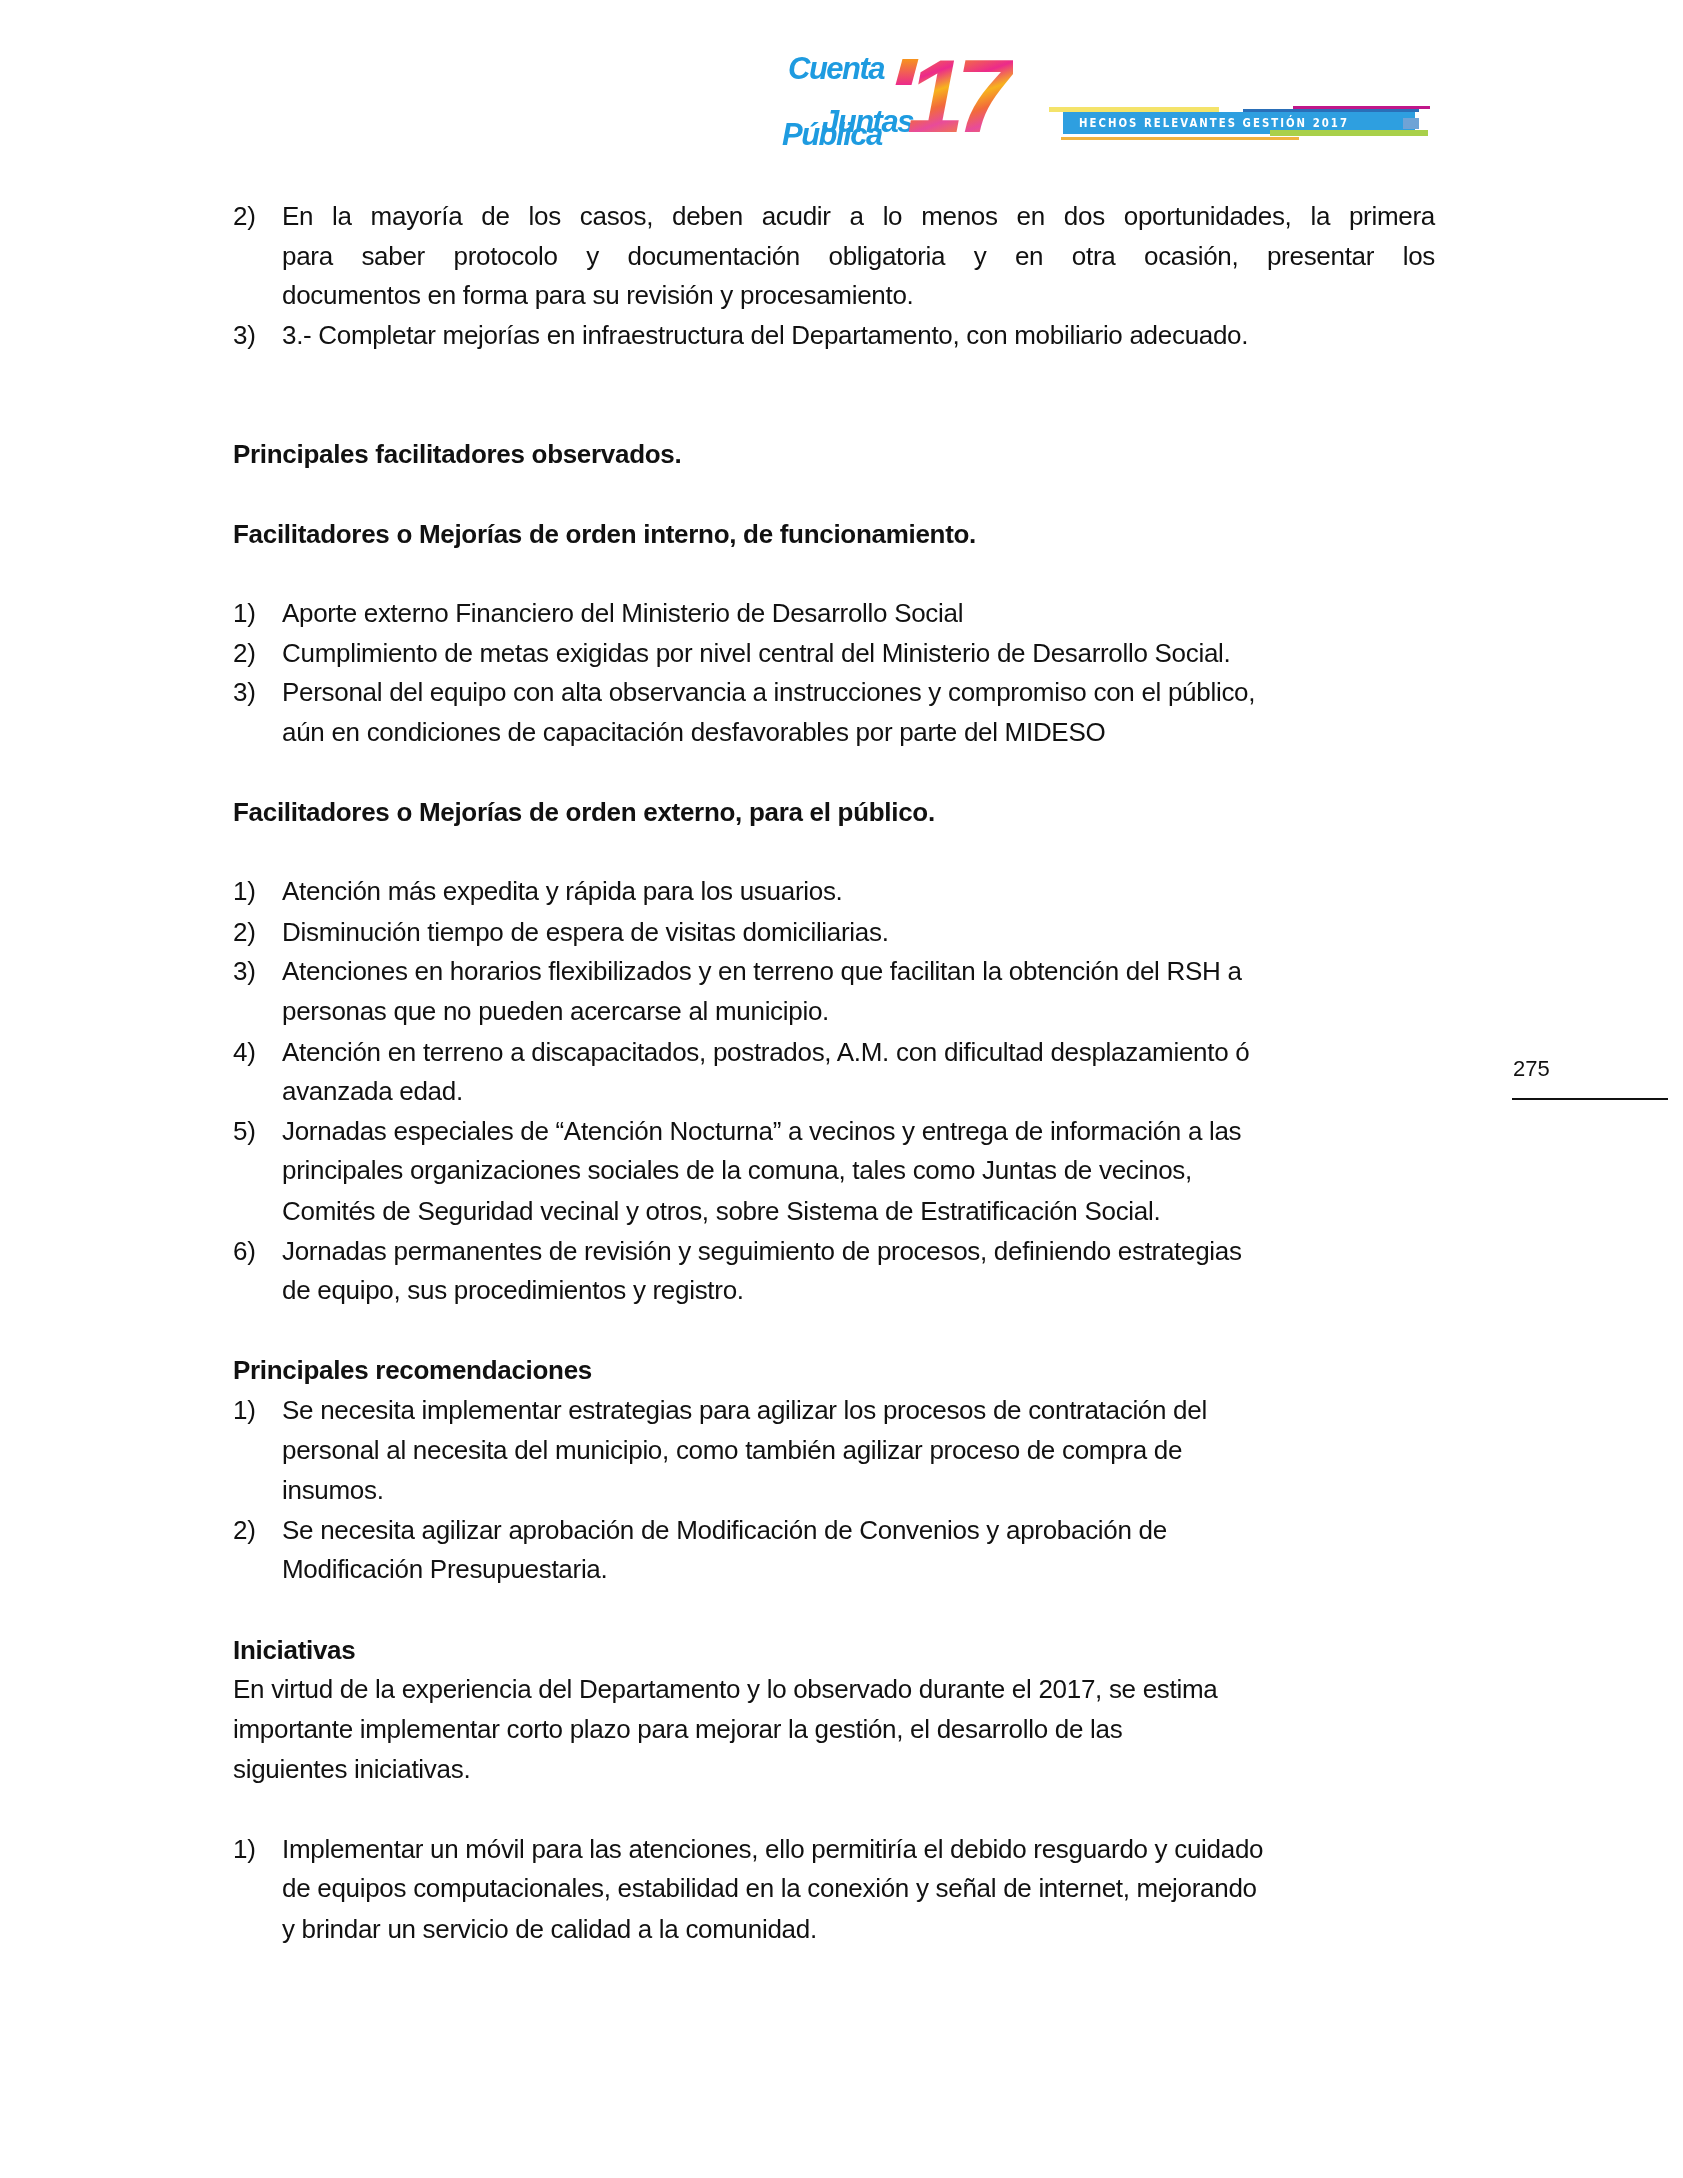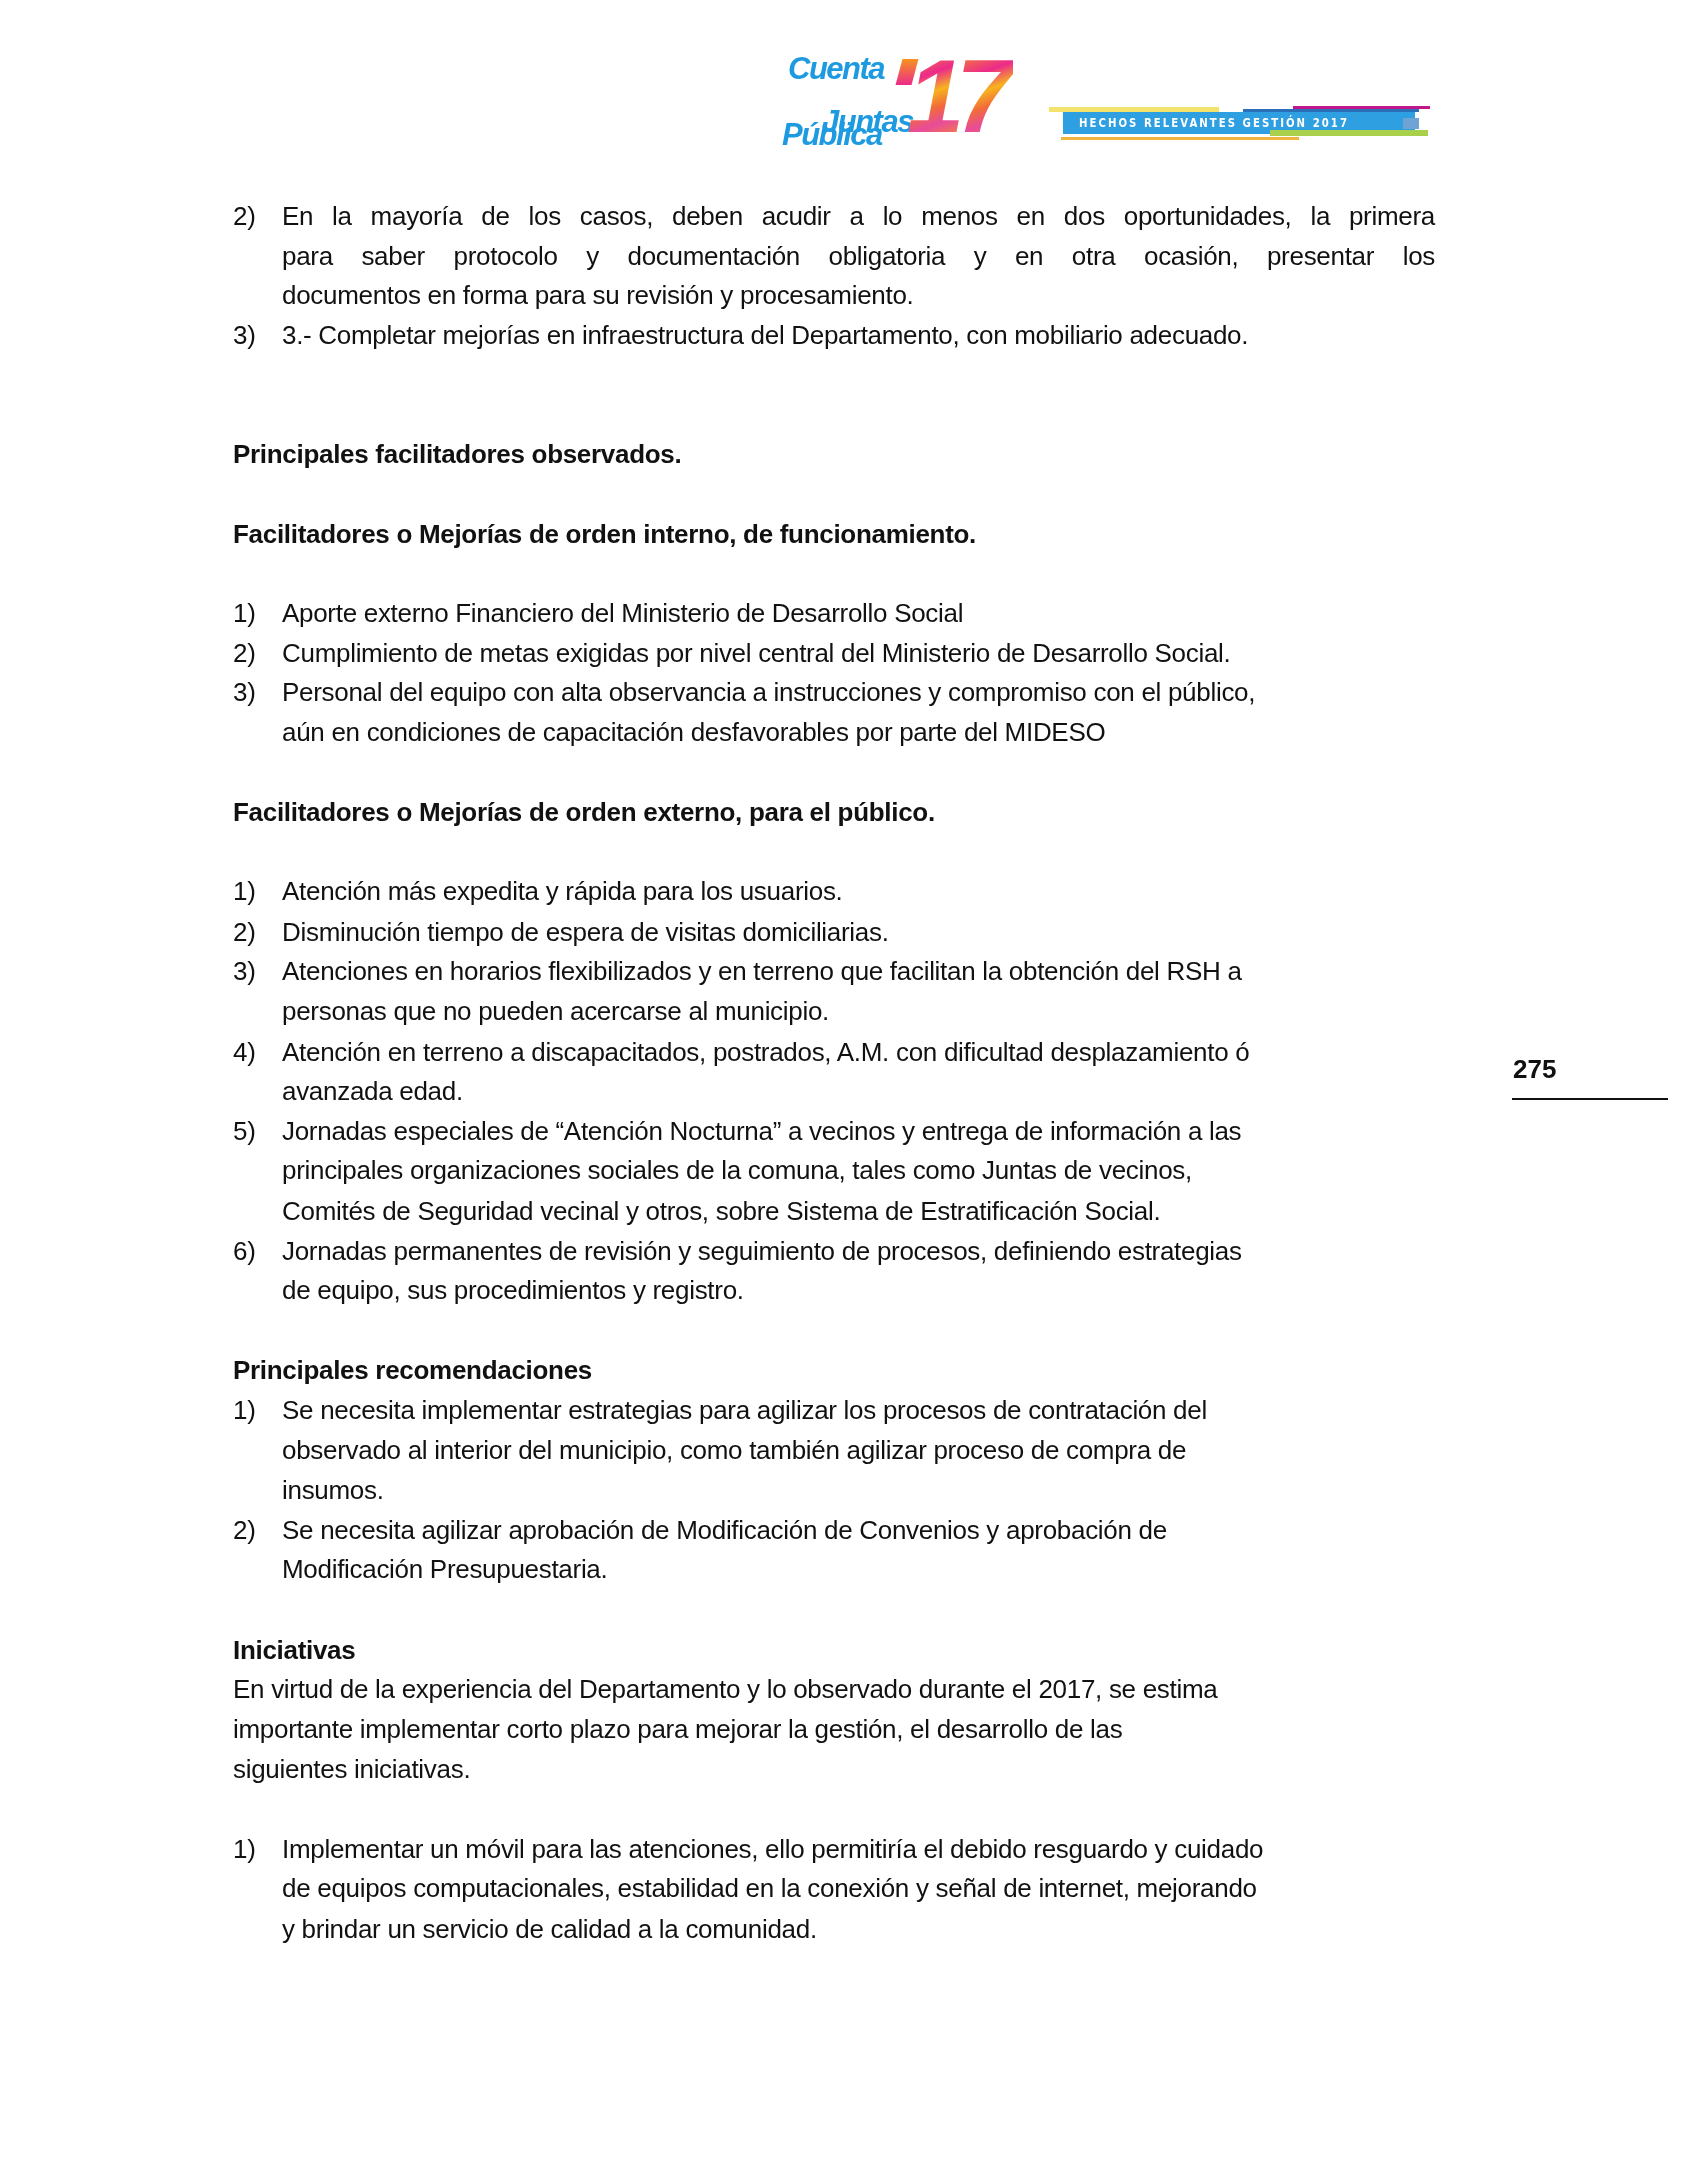--- a/index.html
+++ b/index.html
@@ -39,21 +39,21 @@
                  transform: scaleX(0.78); transform-origin: left center; white-space: nowrap; }
 
   
   .ln { position: absolute; font-size: 26px; line-height: 40px; white-space: nowrap; letter-spacing: -0.3px; }
   .num { position: absolute; left: 233px; }
   .txt { position: absolute; left: 282px; }
   .hd  { position: absolute; left: 233px; font-weight: bold; }
   .plain { position: absolute; left: 233px; }
   .just { width: 1153px; text-align: justify; text-align-last: justify; }
 
-  .pagenum { position: absolute; left: 1513px; top: 1049px; font-size: 26px; line-height: 40px; color: #111; font-weight: bold; }
+  .pagenum { position: absolute; left: 1513px; top: 1049px; font-size: 22px; line-height: 40px; color: #111; }
   .pagenum-line { position: absolute; left: 1512px; top: 1098px; width: 156px; height: 2px; background: #111; }
 </style>
 </head>
 <body>
 
 <div class="page">
 
   <div class="logo">
     <div class="logo-word logo-w1">Cuenta</div>
     <div class="logo-word logo-w2">Pública</div>
@@ -123,21 +123,21 @@
 
     <div class="ln num" style="top:1231px">6)</div>
     <div class="ln txt" style="top:1231px">Jornadas permanentes de revisión y seguimiento de procesos, definiendo estrategias</div>
     <div class="ln txt" style="top:1270px">de equipo, sus procedimientos y registro.</div>
   </div>
 
   <div class="ln hd" style="top:1350px">Principales recomendaciones</div>
   <div>
     <div class="ln num" style="top:1390px">1)</div>
     <div class="ln txt" style="top:1390px">Se necesita implementar estrategias para agilizar los procesos de contratación del</div>
-    <div class="ln txt" style="top:1430px">observado al interior del municipio, como también agilizar proceso de compra de</div>
+    <div class="ln txt" style="top:1430px">personal al necesita del municipio, como también agilizar proceso de compra de</div>
     <div class="ln txt" style="top:1470px">insumos.</div>
     <div class="ln num" style="top:1510px">2)</div>
     <div class="ln txt" style="top:1510px">Se necesita agilizar aprobación de Modificación de Convenios y aprobación de</div>
     <div class="ln txt" style="top:1549px">Modificación Presupuestaria.</div>
   </div>
 
   <div class="ln hd" style="top:1630px">Iniciativas</div>
   <div>
     <div class="ln plain" style="top:1669px">En virtud de la experiencia del Departamento y lo observado durante el 2017, se estima</div>
     <div class="ln plain" style="top:1709px">importante implementar corto plazo para mejorar la gestión, el desarrollo de las</div>

